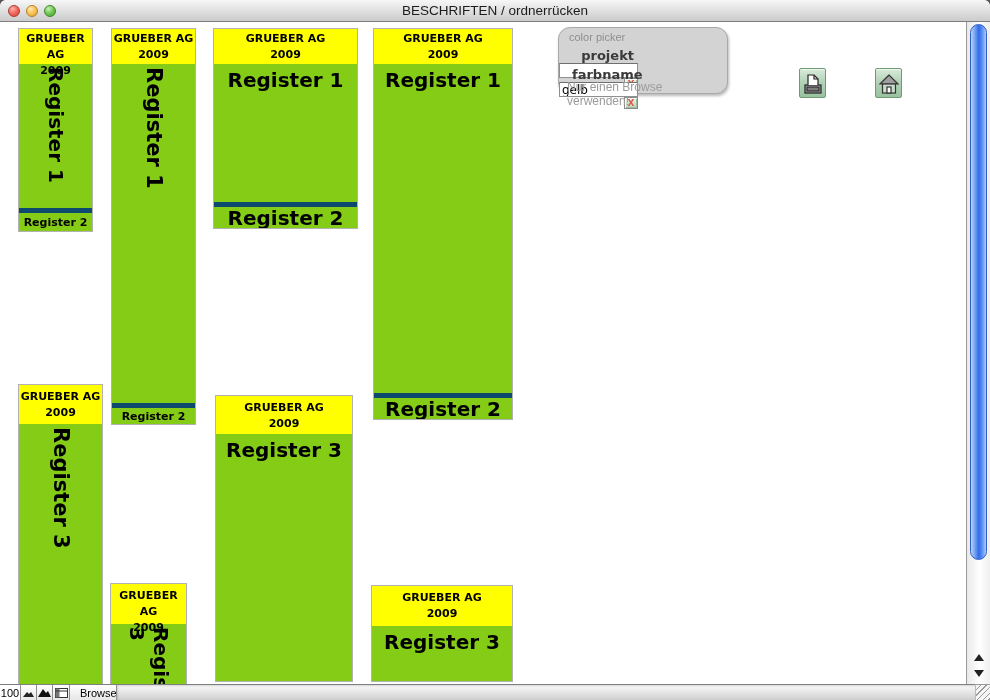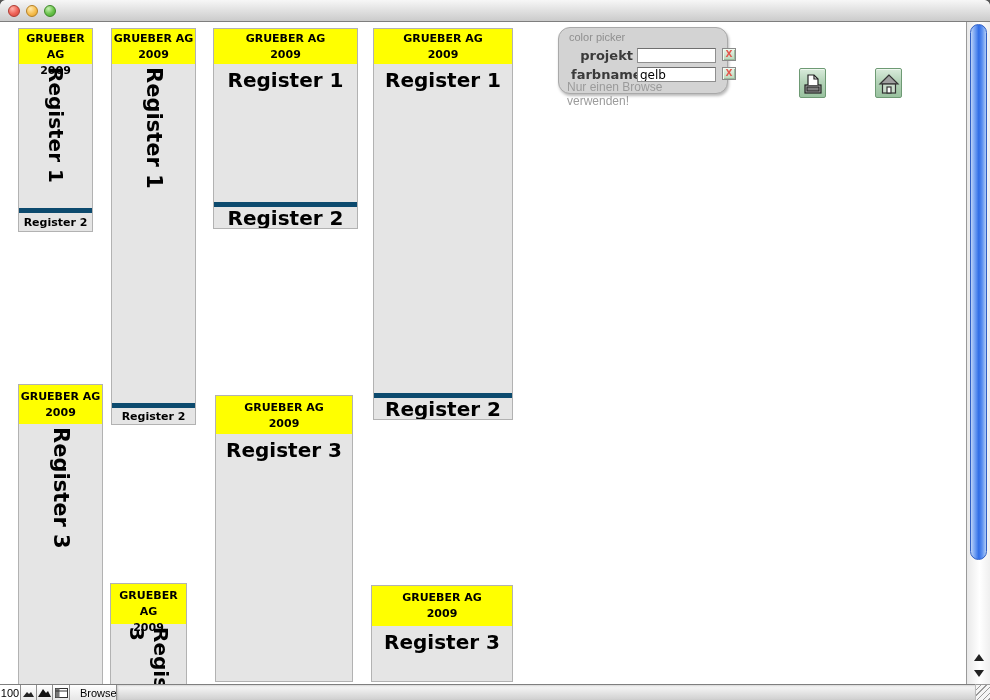--- a/index.html
+++ b/index.html
@@ -14,39 +14,39 @@
     font-size:13.5px;color:#1c1c1c;}
   .light{position:absolute;top:5px;width:12px;height:12px;border-radius:50%;box-sizing:border-box;}
   .light.red{left:8px;background:radial-gradient(circle at 35% 28%,#ffb3a9,#ee6156 55%,#d0493d);border:1px solid #ad3a31;}
   .light.yel{left:26px;background:radial-gradient(circle at 35% 28%,#ffe9b0,#f6be4f 55%,#dd9f2e);border:1px solid #b57f22;}
   .light.grn{left:44px;background:radial-gradient(circle at 35% 28%,#c7f0b2,#68c249 55%,#4ba232);border:1px solid #3c8727;}
 
   
   .content{position:absolute;left:0;top:22px;width:966px;height:662px;background:#fff;overflow:hidden;}
 
   
-  .label{position:absolute;border:1px solid #b2b2b2;background:#e5e5e5;box-sizing:border-box;overflow:hidden;}
+  .label{position:absolute;border:1px solid #b2b2b2;background:#84cc16;box-sizing:border-box;overflow:hidden;}
   .lhead{background:#ffff00;text-align:center;color:#000;box-sizing:border-box;
          font-family:"DejaVu Sans",sans-serif;font-weight:bold;font-size:11px;}
   .lhead .ln{line-height:16px;}
   .lbody{position:relative;overflow:hidden;}
   .vtext{writing-mode:vertical-rl;display:block;margin:3px auto 0;
          font-family:"DejaVu Sans",sans-serif;font-weight:bold;font-size:20px;color:#000;}
   .main-h{text-align:center;padding-top:4px;
          font-family:"DejaVu Sans",sans-serif;font-weight:bold;font-size:20px;color:#000;}
   .lfoot{border-top:5px solid #0c4a6e;display:flex;align-items:center;justify-content:center;
          font-family:"DejaVu Sans",sans-serif;font-weight:bold;color:#000;box-sizing:border-box;}
   .lfoot.small{font-size:11px;}
   .lfoot.big{font-size:20px;}
 
   
   .picker{position:absolute;left:558px;top:5px;width:170px;height:67px;background:#d3d3d3;
     border:1px solid #a9a9a9;border-radius:12px;box-shadow:1px 2px 3px rgba(0,0,0,0.28);box-sizing:border-box;}
   .picker .ptitle{position:absolute;left:10px;top:3px;font-size:11px;color:#8f8f8f;}
-  .prow{position:absolute;left:12px;height:16px;display:flex;align-items:flex-start;}
+  .prow{position:absolute;left:0;height:16px;display:flex;align-items:flex-end;flex-direction:column;}
   .plabel{width:62px;text-align:right;margin-right:4px;font-weight:bold;font-size:13px;color:#3a3a3a;
           font-family:"DejaVu Sans",sans-serif;}
   .pinput{width:73px;height:13px;border:1px solid #8f8f8f;border-top-color:#6f6f6f;background:#fff;
           font-size:12px;padding:0 2px;font-family:"DejaVu Sans",sans-serif;}
   .xbtn{width:14px;height:13px;margin-left:6px;text-align:center;line-height:13px;cursor:pointer;
         background:linear-gradient(to bottom,#eaf5ea,#b9d6ba);border:1px solid #8a8a8a;
         box-shadow:inset 1px 1px 0 #f2fcf2, inset -1px -1px 0 #9cbc9d;
         font:bold 9px "DejaVu Sans",sans-serif;color:#e2574d;box-sizing:border-box;}
   .phint{position:absolute;left:8px;top:52px;font-size:12px;color:#9b9b9b;}
 
@@ -82,20 +82,21 @@
 </style>
 </head>
 <body>
 
 <div class="window">
 
   <div class="titlebar">
     <span class="light red"></span>
     <span class="light yel"></span>
     <span class="light grn"></span>
+    <div class="title">BESCHRIFTEN / ordnerrücken</div>
   </div>
 
   <div class="content">
 
     <div class="label" style="left:18px;top:6px;width:75px;height:204px">
       <div class="lhead" style="height:35px;padding-top:2px">
         <div class="ln">GRUEBER AG</div>
         <div class="ln">2009</div>
       </div>
       <div class="lbody" style="height:144px">

